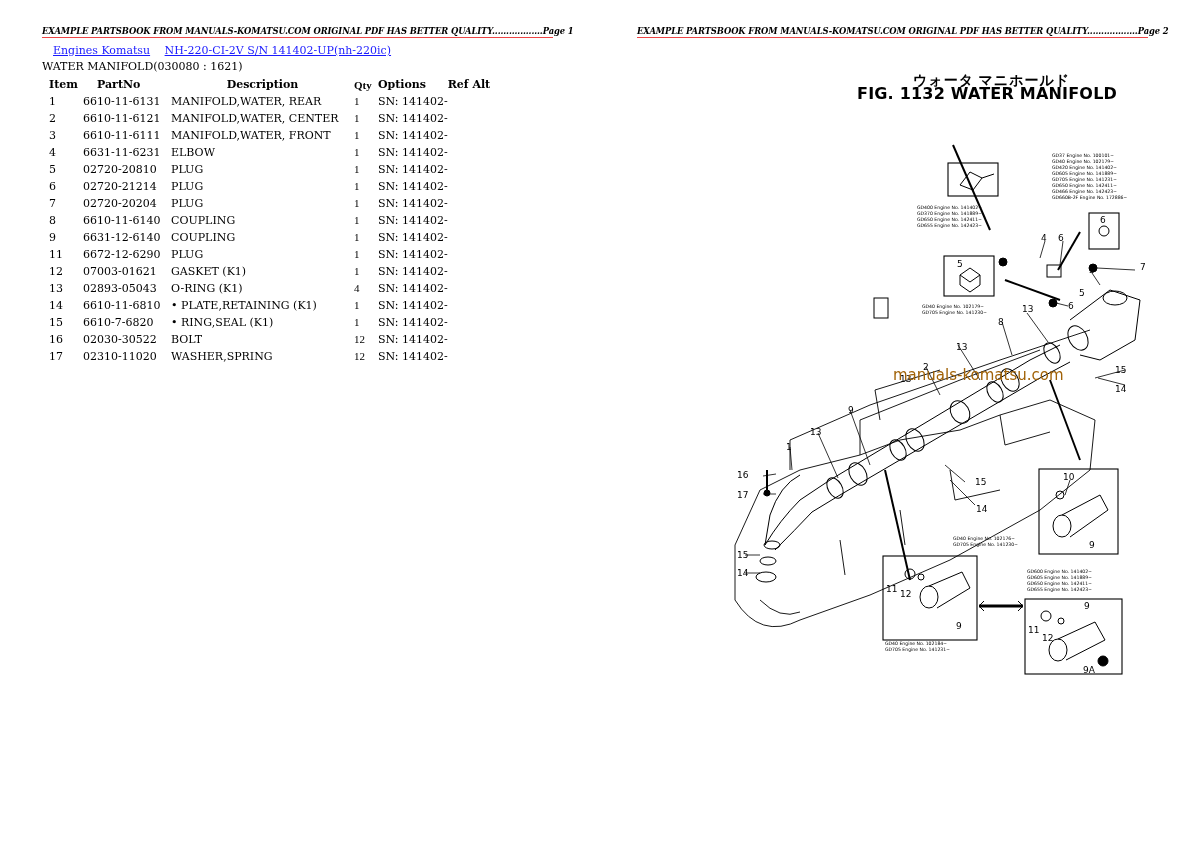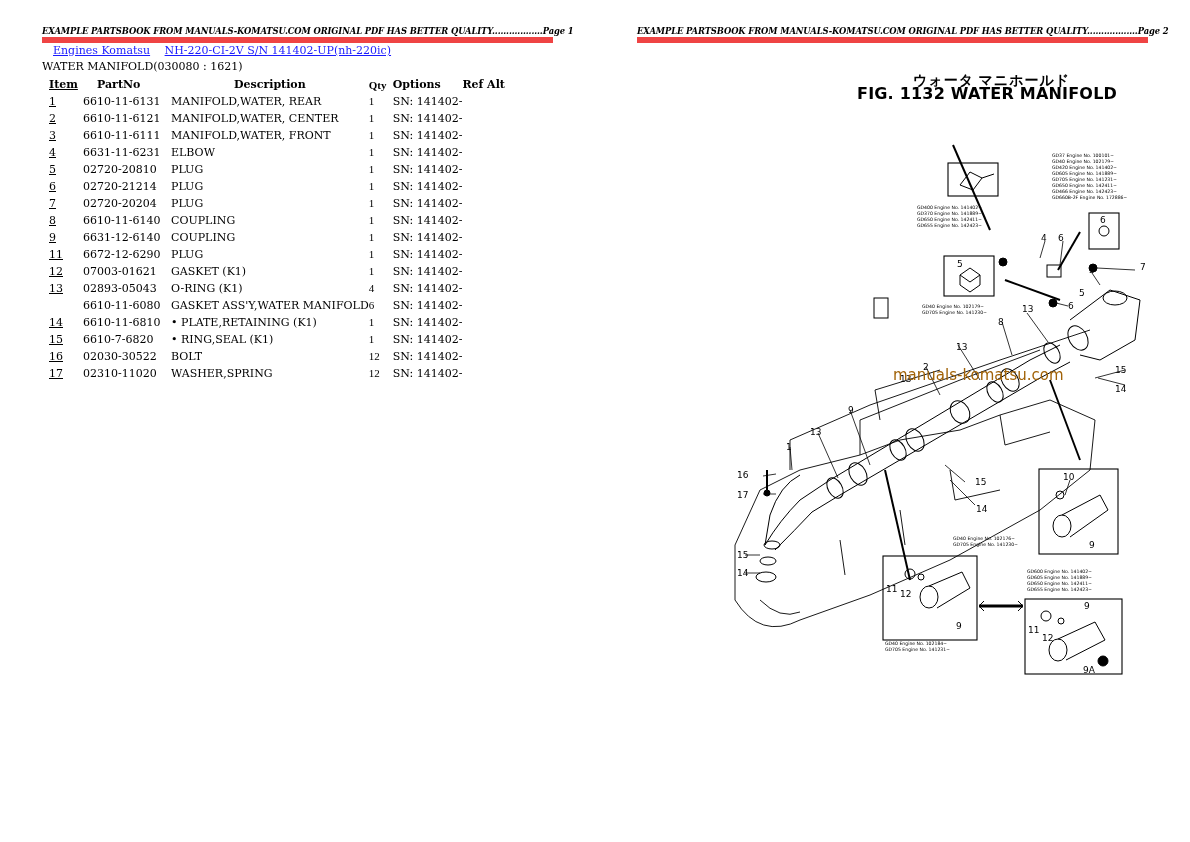--- a/index.html
+++ b/index.html
@@ -1,32 +1,32 @@
 <!DOCTYPE html>
 <html><head>
 <meta charset="utf-8">
 <style>
   html, body { margin:0; padding:0; background:#ffffff; }
   body { width:1190px; height:842px; position:relative; overflow:hidden;
          font-family:"DejaVu Serif", "Liberation Serif", serif; color:#000; }
   .page { position:absolute; top:0; height:842px; }
   .page-left { left:0; width:595px; }
   .page-right { left:595px; width:595px; }
-  .banner { position:absolute; top:26px; height:11px; border-bottom:6px solid #ef4444;
+  .banner { position:absolute; top:26px; height:11px; border-bottom:1px solid #ef4444;
             font-size:8.4px; font-weight:bold; font-style:italic; text-align:right;
             line-height:11px; letter-spacing:-0.1px; white-space:nowrap; }
   .page-left .banner { left:42px; width:511px; }
   .page-right .banner { left:42px; width:511px; }
   .crumbs { position:absolute; left:42px; top:44px; font-size:11px; line-height:14px; white-space:nowrap; }
   .crumbs a { color:#1a1aff; text-decoration:underline; cursor:pointer;margin-left:11px; }
   .section-title { position:absolute; left:42px; top:60px; font-size:11px; line-height:14px; white-space:nowrap; }
   table.parts { position:absolute; left:44px; top:76px; border-collapse:collapse; font-size:11px; }
   table.parts th { font-weight:bold; text-align:left; padding:0; height:17px; line-height:16px; white-space:nowrap; }
   table.parts td { padding:0; height:17px; line-height:17px; white-space:nowrap; vertical-align:top; }
-  .c-item { width:34px; padding-left:5px !important;text-decoration:underline; }
+  .c-item { width:34px; padding-left:5px !important; }
   .c-part { width:74px; }
   .c-desc { width:183px; }
   .c-qty  { width:24px;font-family:Liberation Serif, serif; }
   .c-opt  { width:62px;text-align:center; }
   .c-ref  { width:40px; }
   th.c-item { padding-left:5px !important; }
   th.c-part { padding-left:14px !important; }
   th.c-desc { text-align:center !important; }
   .fig-jp { position:absolute; left:913px; top:72px; font-family:Liberation Serif, serif;
             font-size:14px; font-weight:bold; letter-spacing:1px; white-space:nowrap; }
@@ -148,28 +148,20 @@
           <td class="c-desc">GASKET (K1)</td>
           <td class="c-qty">1</td>
           <td class="c-opt">SN: 141402-</td>
           <td class="c-ref"></td>
         </tr>
         <tr>
           <td class="c-item">13</td>
           <td class="c-part">02893-05043</td>
           <td class="c-desc">O-RING (K1)</td>
           <td class="c-qty">4</td>
-          <td class="c-opt">SN: 141402-</td>
-          <td class="c-ref"></td>
-        </tr>
-        <tr>
-          <td class="c-item"></td>
-          <td class="c-part">6610-11-6080</td>
-          <td class="c-desc">GASKET ASS'Y,WATER MANIFOLD</td>
-          <td class="c-qty">6</td>
           <td class="c-opt">SN: 141402-</td>
           <td class="c-ref"></td>
         </tr>
         <tr>
           <td class="c-item">14</td>
           <td class="c-part">6610-11-6810</td>
           <td class="c-desc">• PLATE,RETAINING (K1)</td>
           <td class="c-qty">1</td>
           <td class="c-opt">SN: 141402-</td>
           <td class="c-ref"></td>

